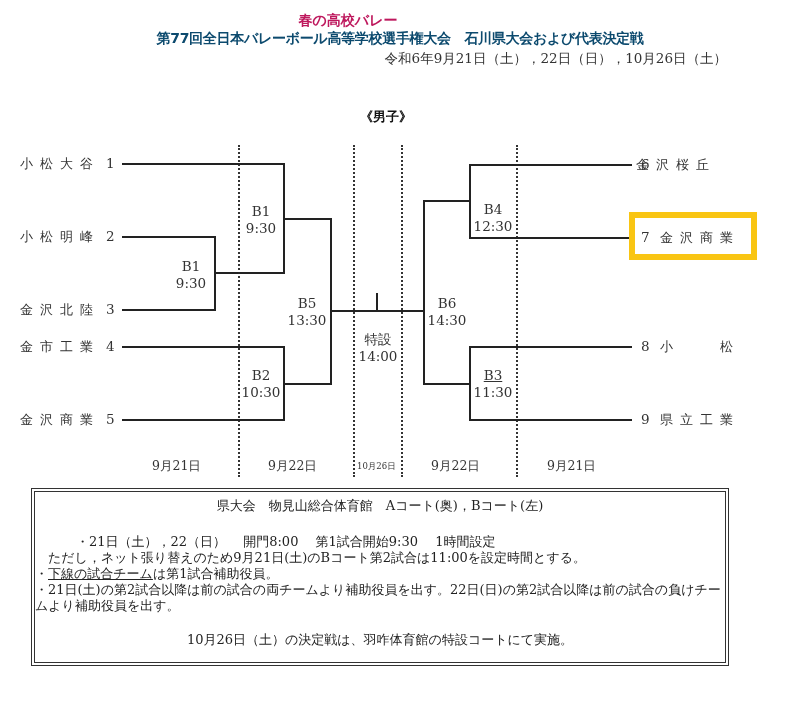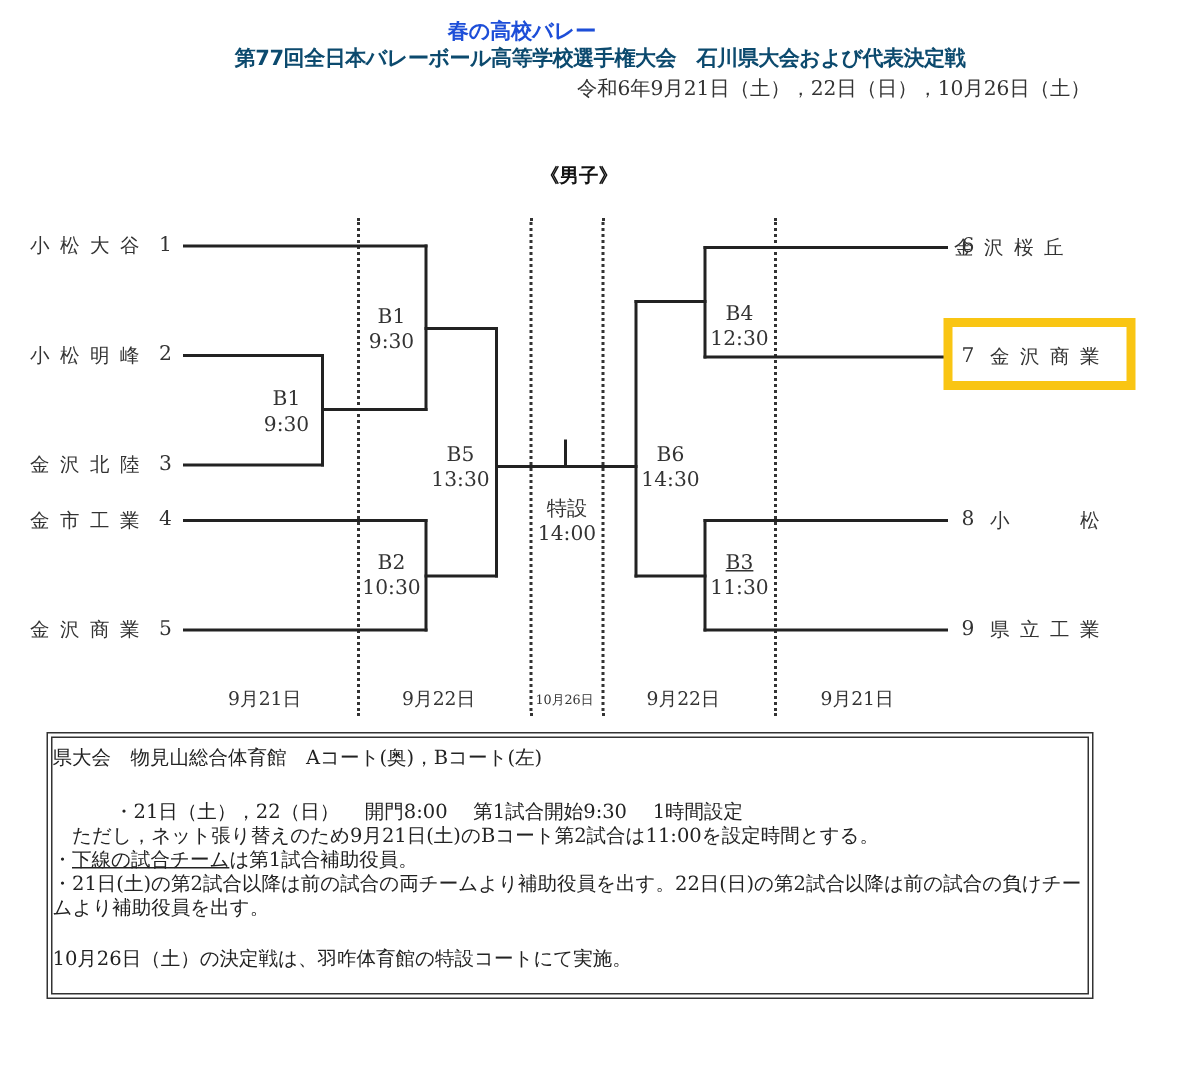--- a/index.html
+++ b/index.html
@@ -1,34 +1,34 @@
 <!DOCTYPE html>
 <html><head>
 <meta charset="utf-8">
 <style>
   html, body { margin: 0; padding: 0; background: #ffffff; }
   body { width: 800px; height: 713px; position: relative; overflow: hidden;
          font-family: "DejaVu Serif", "Liberation Serif", serif; color: #222; }
   .abs { position: absolute; }
-  .title1 { left: 0; width: 696px; top: 12px; text-align: center; font-family: "DejaVu Sans", "Liberation Sans", sans-serif; font-weight: bold; font-size: 14px; color: #1d4ed8; }
+  .title1 { left: 0; width: 696px; top: 12px; text-align: center; font-family: "DejaVu Sans", "Liberation Sans", sans-serif; font-weight: bold; font-size: 14px; color: #be185d; }
   .title2 { left: 0; width: 800px; top: 30px; text-align: center; font-family: "DejaVu Sans", "Liberation Sans", sans-serif; font-weight: bold; font-size: 14px; color: #0c4a6e; letter-spacing: -0.3px; }
   .dateline { right: 73px; top: 50px; font-size: 13.5px; color: #333; }
   .division { left: 360px; top: 108px; font-family: "DejaVu Sans", "Liberation Sans", sans-serif; font-weight: bold; font-size: 13px; color: #111; }
   .team-name { font-size: 13px; color: #333; letter-spacing: 7px; white-space: nowrap; }
   .seed { font-size: 13.5px; color: #333; }
   .hline { position: absolute; height: 2px; background: #222; }
   .vline { position: absolute; width: 2px; background: #222; }
   .dotted { position: absolute; width: 0; border-left: 2px dotted #333; }
   .match { position: absolute; text-align: center; font-size: 13.5px; line-height: 17px; color: #333; }
   .u { text-decoration: underline; }
   .day { position: absolute; font-size: 12.5px; color: #333; }
   .day-small { position: absolute; font-size: 8.5px; color: #333; }
   .highlight { position: absolute; left: 629px; top: 212px; width: 116px; height: 36px; border: 6px solid #F9C513; }
   .notes { position: absolute; left: 31px; top: 488px; width: 690px; height: 170px; border: 4px double #333; font-size: 13px; color: #222; }
-  .notes .center { text-align: left; }
+  .notes .center { text-align: center; }
   .notes p { margin: 0; line-height: 16px; }
 </style>
 </head>
 <body>
 
 <div class="abs title1">春の高校バレー</div>
 <div class="abs title2">第77回全日本バレーボール高等学校選手権大会　石川県大会および代表決定戦</div>
 <div class="abs dateline">令和6年9月21日（土），22日（日），10月26日（土）</div>
 <div class="abs division">《男子》</div>
 

